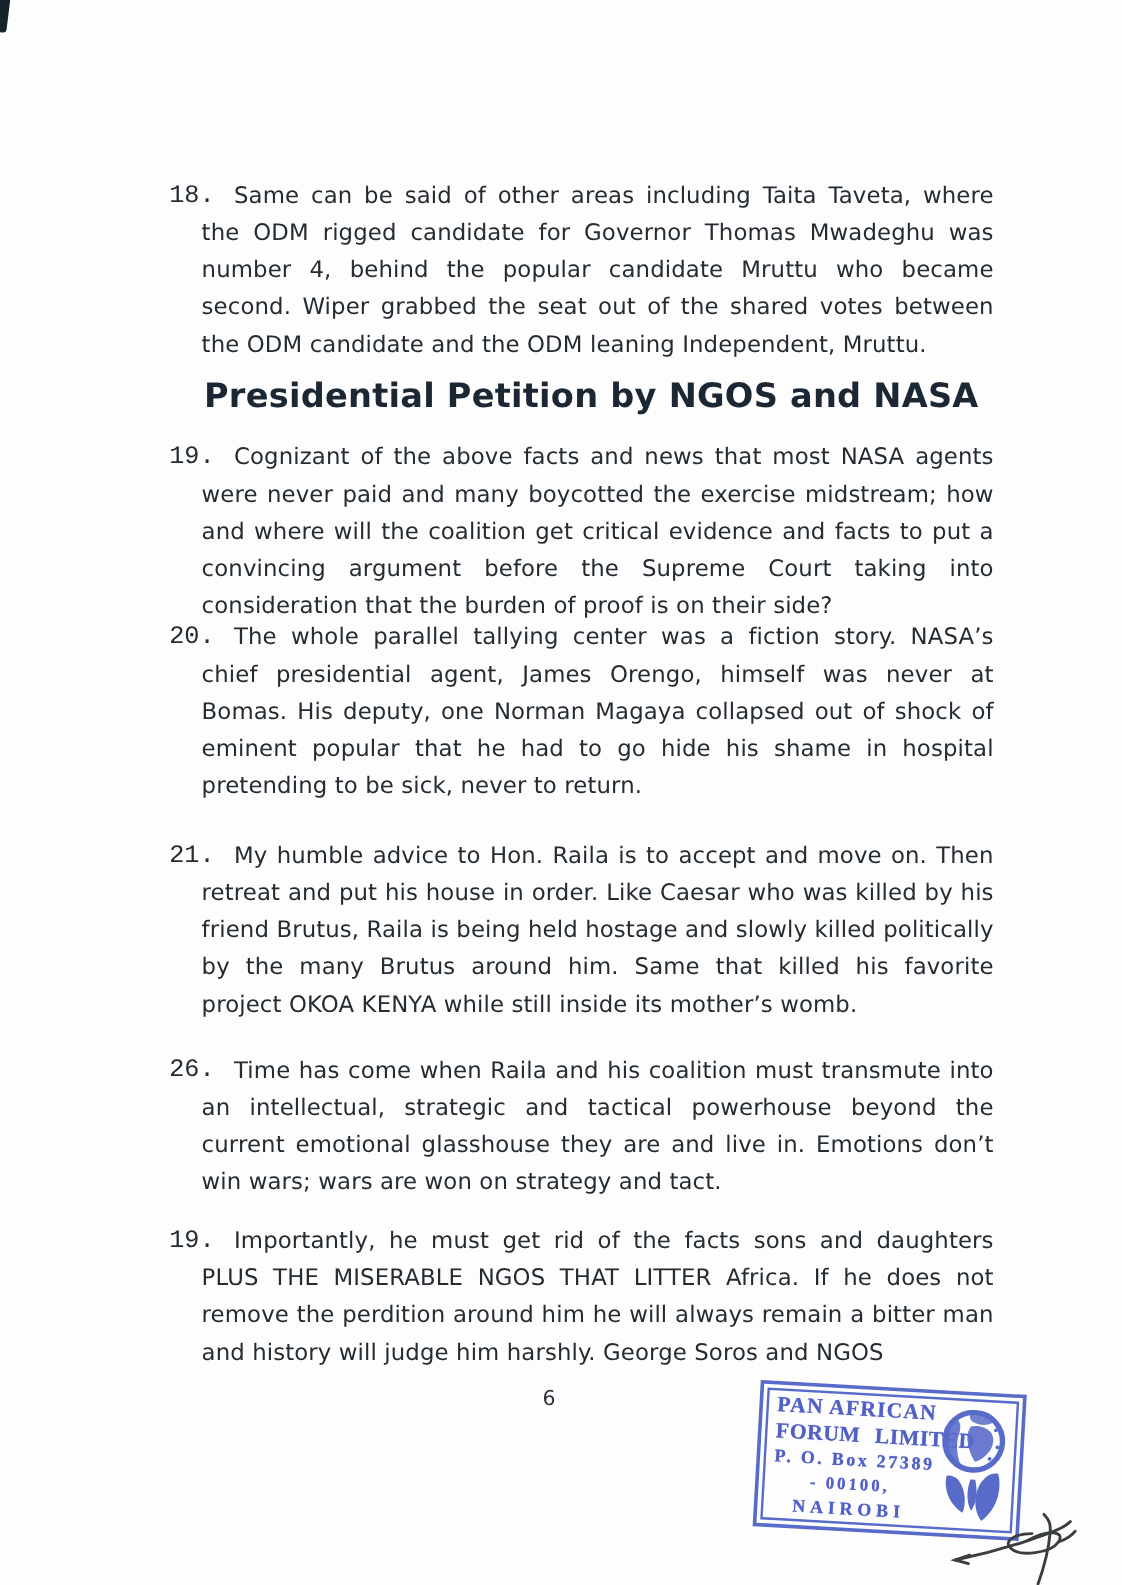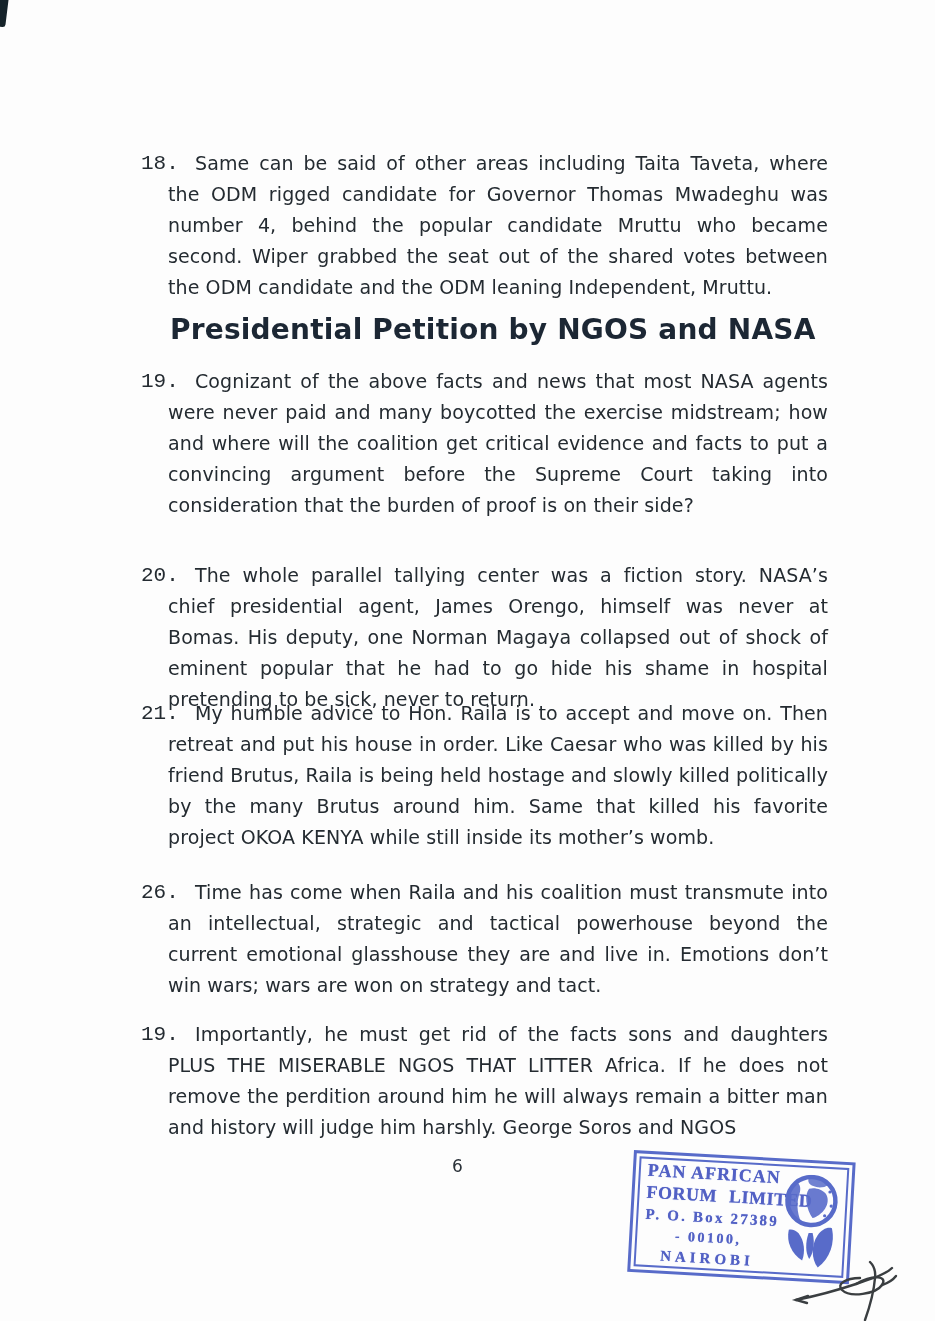--- a/index.html
+++ b/index.html
@@ -97,21 +97,21 @@
     <p class="ptext">Same can be said of other areas including Taita Taveta, where the ODM rigged candidate for Governor Thomas Mwadeghu was number 4, behind the popular candidate Mruttu who became second. Wiper grabbed the seat out of the shared votes between the ODM candidate and the ODM leaning Independent, Mruttu.</p>
   </section>
 
   <h2 class="heading">Presidential Petition by NGOS and NASA</h2>
 
   <section class="item" style="top:366px">
     <span class="num">19.</span>
     <p class="ptext">Cognizant of the above facts and news that most NASA agents were never paid and many boycotted the exercise midstream; how and where will the coalition get critical evidence and facts to put a convincing argument before the Supreme Court taking into consideration that the burden of proof is on their side?</p>
   </section>
 
-  <section class="item" style="top:560px">
+  <section class="item" style="top:516px">
     <span class="num">20.</span>
     <p class="ptext">The whole parallel tallying center was a fiction story.  NASA’s chief presidential agent, James Orengo, himself was never at Bomas. His deputy, one Norman Magaya collapsed out of shock of eminent popular that he had to go hide his shame in hospital pretending to be sick, never to return.</p>
   </section>
 
   <section class="item" style="top:698px">
     <span class="num">21.</span>
     <p class="ptext">My humble advice to Hon. Raila is to accept and move on. Then retreat and put his house in order. Like Caesar who was killed by his friend Brutus, Raila is being held hostage and slowly killed politically by the many Brutus around him. Same that killed his favorite project OKOA KENYA while still inside its mother’s womb.</p>
   </section>
 
   <section class="item" style="top:877px">

